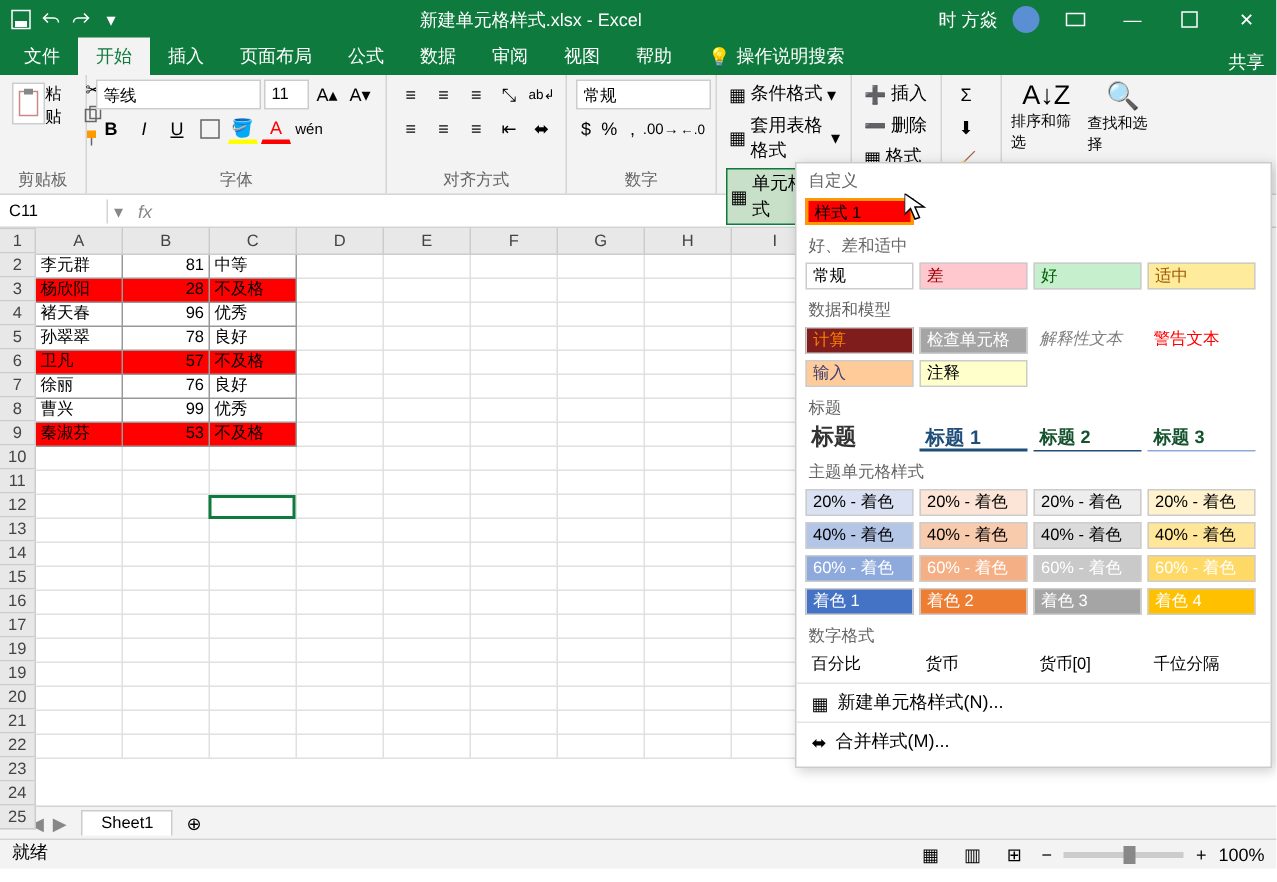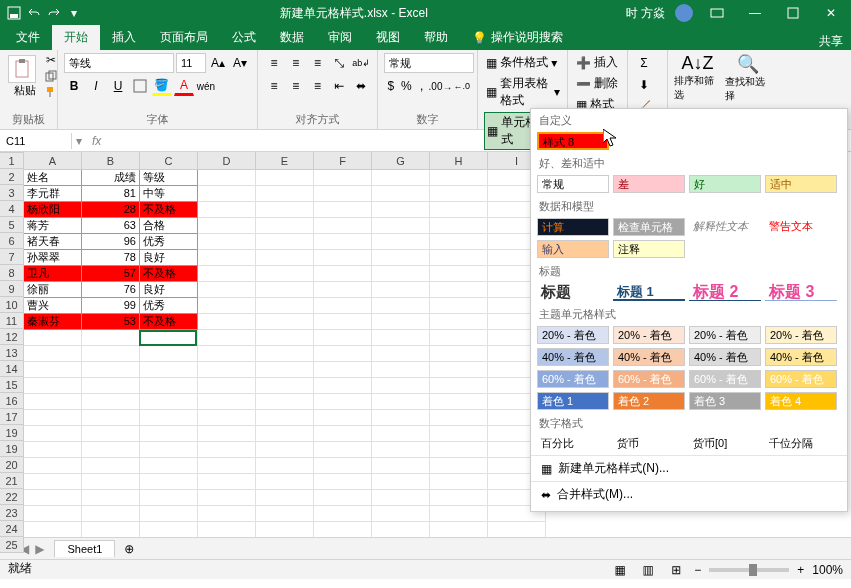--- a/index.html
+++ b/index.html
@@ -10,21 +10,21 @@
 .tb-center{flex:1;text-align:center;font-size:12px}
 .tb-right{display:flex;align-items:center;gap:10px}
 .tb-btn{width:28px;height:26px;display:flex;align-items:center;justify-content:center;cursor:pointer}
 .ribbon-tabs{background:#0e7a3d;height:24px;display:flex;align-items:flex-end;padding-left:4px;color:#fff}
 .rtab{padding:4px 12px;cursor:pointer;font-size:12px}
 .rtab.active{background:#f3f3f3;color:#0e7a3d}
 .rtab-right{margin-left:auto;display:flex;align-items:center;padding-right:8px;gap:4px}
 .ribbon{background:#f3f3f3;height:80px;border-bottom:1px solid #d4d4d4;display:flex}
 .rgroup{border-right:1px solid #d4d4d4;padding:3px 6px 2px;display:flex;flex-direction:column;justify-content:space-between;position:relative}
 .rgroup-label{text-align:center;font-size:11px;color:#666;margin-top:auto}
-.paste-big{display:flex;flex-direction:column;align-items:flex-end;cursor:pointer;padding:2px}
+.paste-big{display:flex;flex-direction:row;align-items:flex-start;cursor:pointer;padding:2px}
 .paste-icon{width:28px;height:28px;background:#fff;border:1px solid #ccc;display:flex;align-items:center;justify-content:center}
 .mini-btns{display:flex;flex-direction:column;gap:2px;margin-left:4px}
 .mini-btn{width:18px;height:14px;cursor:pointer;display:flex;align-items:center;justify-content:center}
 .font-sec{display:flex;flex-direction:column;gap:3px}
 .font-row{display:flex;gap:2px;align-items:center}
 .font-sel{border:1px solid #ccc;background:#fff;padding:1px 4px;height:20px;font-size:11px}
 .icbtn{width:20px;height:20px;display:flex;align-items:center;justify-content:center;cursor:pointer;border:1px solid transparent}
 .styles-sec{display:flex;flex-direction:column;gap:2px;font-size:11px;min-width:78px}
 .style-item{display:flex;align-items:center;gap:3px;cursor:pointer;padding:1px 2px}
 .style-item.pressed{background:#c8e0c8;border:1px solid #0e7a3d}
@@ -45,21 +45,21 @@
 .cell.data{border-right:1px solid #999;border-bottom:1px solid #999}
 .cell.red{background:#f00;color:#000}
 .cell.num{text-align:right}
 .selbox{position:absolute;border:2px solid #0e7a3d;pointer-events:none}
 .style-gallery{position:absolute;left:530px;top:108px;width:318px;background:#fff;border:1px solid #ccc;box-shadow:2px 2px 8px rgba(0,0,0,.2);z-index:100;padding-bottom:4px}
 .sg-section{padding:4px 8px 2px;font-size:11px;color:#666}
 .sg-row{display:flex;flex-wrap:wrap;padding:2px 6px;gap:4px}
 .sg-cell{width:72px;height:18px;border:1px solid #ccc;font-size:11px;padding:1px 4px;cursor:pointer;line-height:15px;overflow:hidden}
 .sg-title{font-size:15px;color:#333;border:none;font-weight:bold}
 .sg-titlebox{font-size:13px;color:#1f4e79;border:none;border-bottom:2px solid #1f4e79;font-weight:bold}
-.sg-titlebox2{font-size:16px;color:#ec4899;border:none;border-bottom:1px solid #1f4e79;font-weight:bold}
+.sg-titlebox2{font-size:12px;color:#14532d;border:none;border-bottom:1px solid #1f4e79;font-weight:bold}
 .sg-menu{padding:4px 10px;font-size:12px;cursor:pointer;display:flex;align-items:center;gap:6px;border-top:1px solid #e4e4e4}
 .cursor{position:absolute;z-index:200;pointer-events:none}
 .sheet-tabs{height:22px;border-top:1px solid #d4d4d4;display:flex;align-items:center;background:#f3f3f3;padding-left:20px}
 .stab{background:#fff;border:1px solid #ccc;border-bottom:none;padding:2px 12px;font-size:11px;cursor:pointer}
 .stab-add{width:20px;height:20px;display:flex;align-items:center;justify-content:center;cursor:pointer;margin-left:4px}
 .status-bar{height:20px;background:#f3f3f3;border-top:1px solid #d4d4d4;display:flex;padding:0 8px;font-size:11px}
 .sb-right{margin-left:auto;display:flex;align-items:center;gap:8px}
 .zoom-slider{width:80px;height:4px;background:#ccc;position:relative}
 .zoom-thumb{position:absolute;width:8px;height:12px;background:#888;top:-4px;left:40px}
 svg{display:block}
@@ -327,31 +327,20 @@
         <div class="colhdr">C</div>
         <div class="colhdr">D</div>
         <div class="colhdr">E</div>
         <div class="colhdr">F</div>
         <div class="colhdr">G</div>
         <div class="colhdr">H</div>
         <div class="colhdr">I</div>
       </div>
     <div class="cells-area" id="cells">
       <div class="selbox" style="left:115px;top:160px;width:58px;height:16px"></div>
-    <div class="row">
-          <div class="cell th">姓名</div>
-          <div class="cell th num">成绩</div>
-          <div class="cell th">等级</div>
-          <div class="cell"></div>
-          <div class="cell"></div>
-          <div class="cell"></div>
-          <div class="cell"></div>
-          <div class="cell"></div>
-          <div class="cell"></div>
-        </div>
         <div class="row">
           <div class="cell data">李元群</div>
           <div class="cell data num">81</div>
           <div class="cell data">中等</div>
           <div class="cell"></div>
           <div class="cell"></div>
           <div class="cell"></div>
           <div class="cell"></div>
           <div class="cell"></div>
           <div class="cell"></div>
@@ -361,31 +350,20 @@
           <div class="cell data red num">28</div>
           <div class="cell data red">不及格</div>
           <div class="cell"></div>
           <div class="cell"></div>
           <div class="cell"></div>
           <div class="cell"></div>
           <div class="cell"></div>
           <div class="cell"></div>
         </div>
         <div class="row">
-          <div class="cell data">蒋芳</div>
-          <div class="cell data num">63</div>
-          <div class="cell data">合格</div>
-          <div class="cell"></div>
-          <div class="cell"></div>
-          <div class="cell"></div>
-          <div class="cell"></div>
-          <div class="cell"></div>
-          <div class="cell"></div>
-        </div>
-        <div class="row">
           <div class="cell data">褚天春</div>
           <div class="cell data num">96</div>
           <div class="cell data">优秀</div>
           <div class="cell"></div>
           <div class="cell"></div>
           <div class="cell"></div>
           <div class="cell"></div>
           <div class="cell"></div>
           <div class="cell"></div>
         </div>
@@ -587,35 +565,35 @@
           <div class="cell"></div>
           <div class="cell"></div>
         </div>
       </div>
   </div>
 </div>
 
 <div class="style-gallery">
   <div class="sg-section">自定义</div>
   <div class="sg-row">
-    <div class="sg-cell" style="background:#f00;border:2px solid #f90">样式 8</div>
+    <div class="sg-cell" style="background:#f00;border:2px solid #f90">样式 1</div>
     <svg class="cursor" width="16" height="20" style="left:72px;top:20px">
         <path d="M0 0l0 14 4-4 3 7 3-1-3-7 6 0z" fill="#fff" stroke="#000"></path>
       </svg>
   </div>
   <div class="sg-section">好、差和适中</div>
   <div class="sg-row">
     <div class="sg-cell">常规</div>
     <div class="sg-cell" style="background:#ffc7ce;color:#9c0006">差</div>
     <div class="sg-cell" style="background:#c6efce;color:#006100">好</div>
     <div class="sg-cell" style="background:#ffeb9c;color:#9c5700">适中</div>
   </div>
   <div class="sg-section">数据和模型</div>
   <div class="sg-row">
-    <div class="sg-cell" style="background:#0f172a;color:#fa7d00">计算</div>
+    <div class="sg-cell" style="background:#7f1d1d;color:#fa7d00">计算</div>
     <div class="sg-cell" style="background:#a5a5a5;color:#fff">检查单元格</div>
     <div class="sg-cell" style="border:none;color:#7f7f7f;font-style:italic">解释性文本</div>
     <div class="sg-cell" style="border:none;color:#ff0000">警告文本</div>
     <div class="sg-cell" style="background:#ffcc99;color:#3f3f76">输入</div>
     <div class="sg-cell" style="background:#ffffcc">注释</div>
   </div>
   <div class="sg-section">标题</div>
   <div class="sg-row">
     <div class="sg-cell sg-title">标题</div>
     <div class="sg-cell sg-titlebox">标题 1</div>

